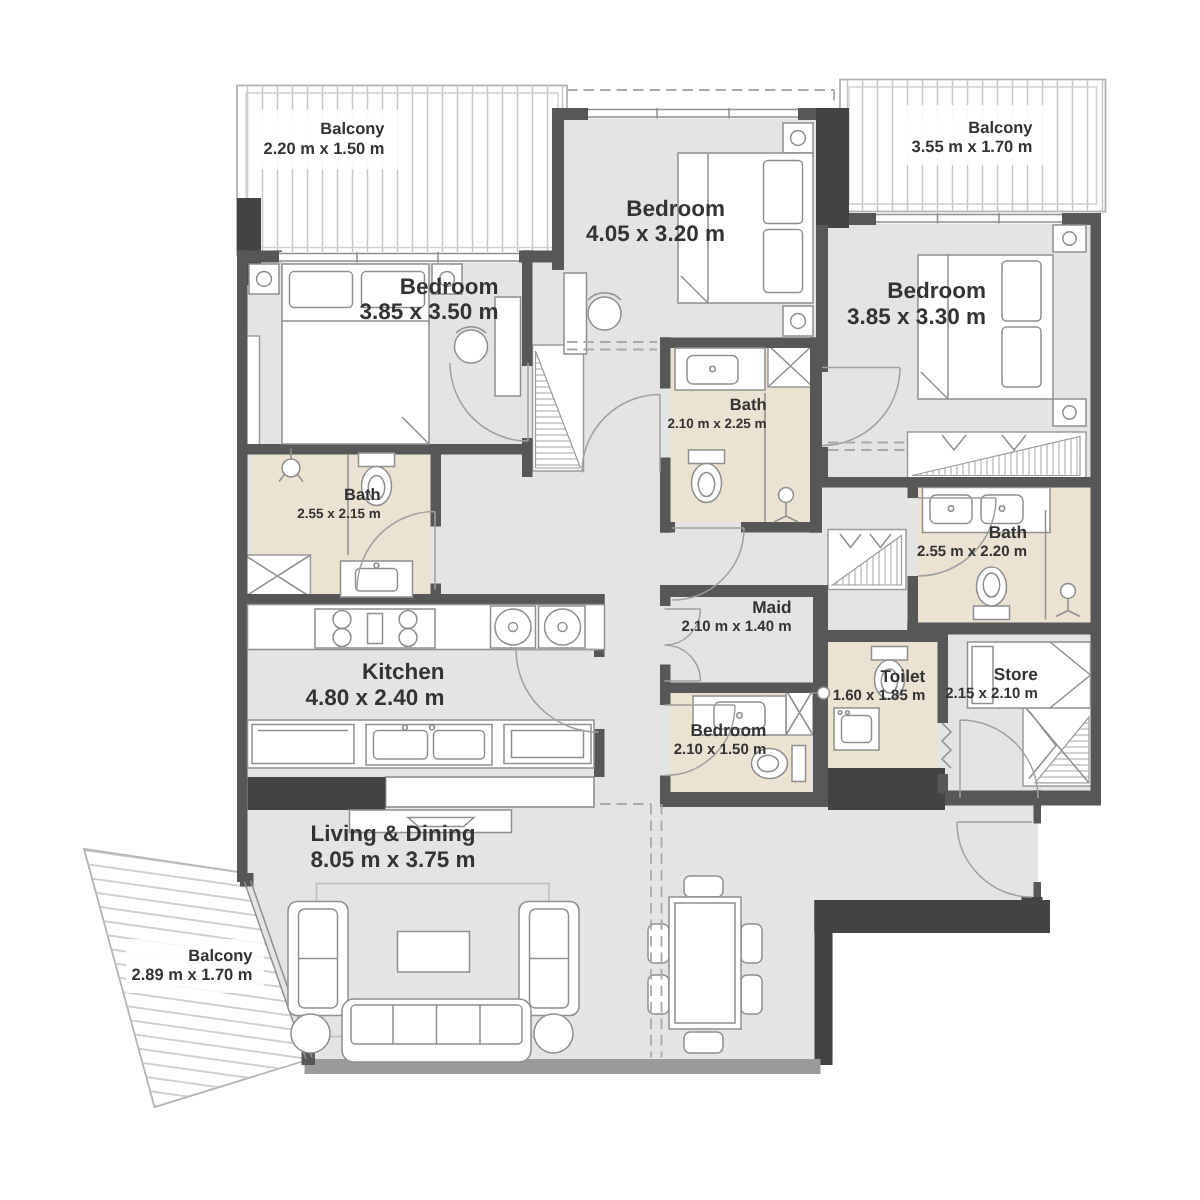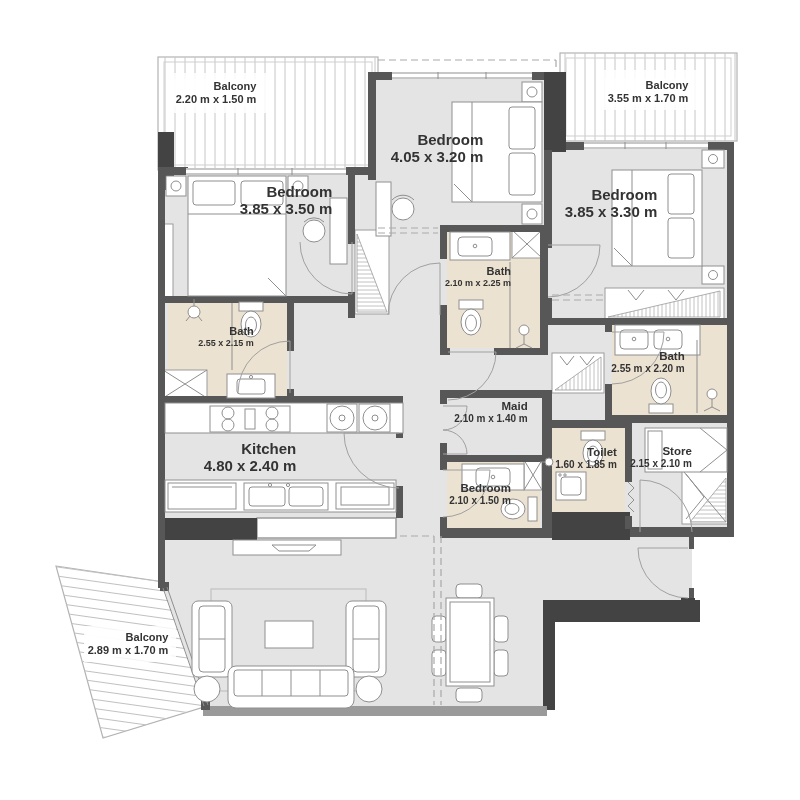--- a/index.html
+++ b/index.html
@@ -481,18 +481,22 @@
       <span class="dm">2.10 x 1.50 m</span>
 </div>
 <div class="lbl md" style="left:586px;top:458px">
   <span class="nm">Toilet</span>
       <span class="dm">1.60 x 1.85 m</span>
 </div>
 <div class="lbl md" style="left:661px;top:457px">
   <span class="nm">Store</span>
       <span class="dm">2.15 x 2.10 m</span>
 </div>
+<div class="lbl lg" style="left:262px;top:565px">
+  <span class="nm">Living &amp; Dining</span>
+      <span class="dm">8.05 m x 3.75 m</span>
+</div>
 <div class="lbl bal" style="left:128px;top:644px">
   <span class="nm">Balcony</span>
       <span class="dm">2.89 m x 1.70 m</span>
 </div>
 
 </div>
 
 </body></html>

